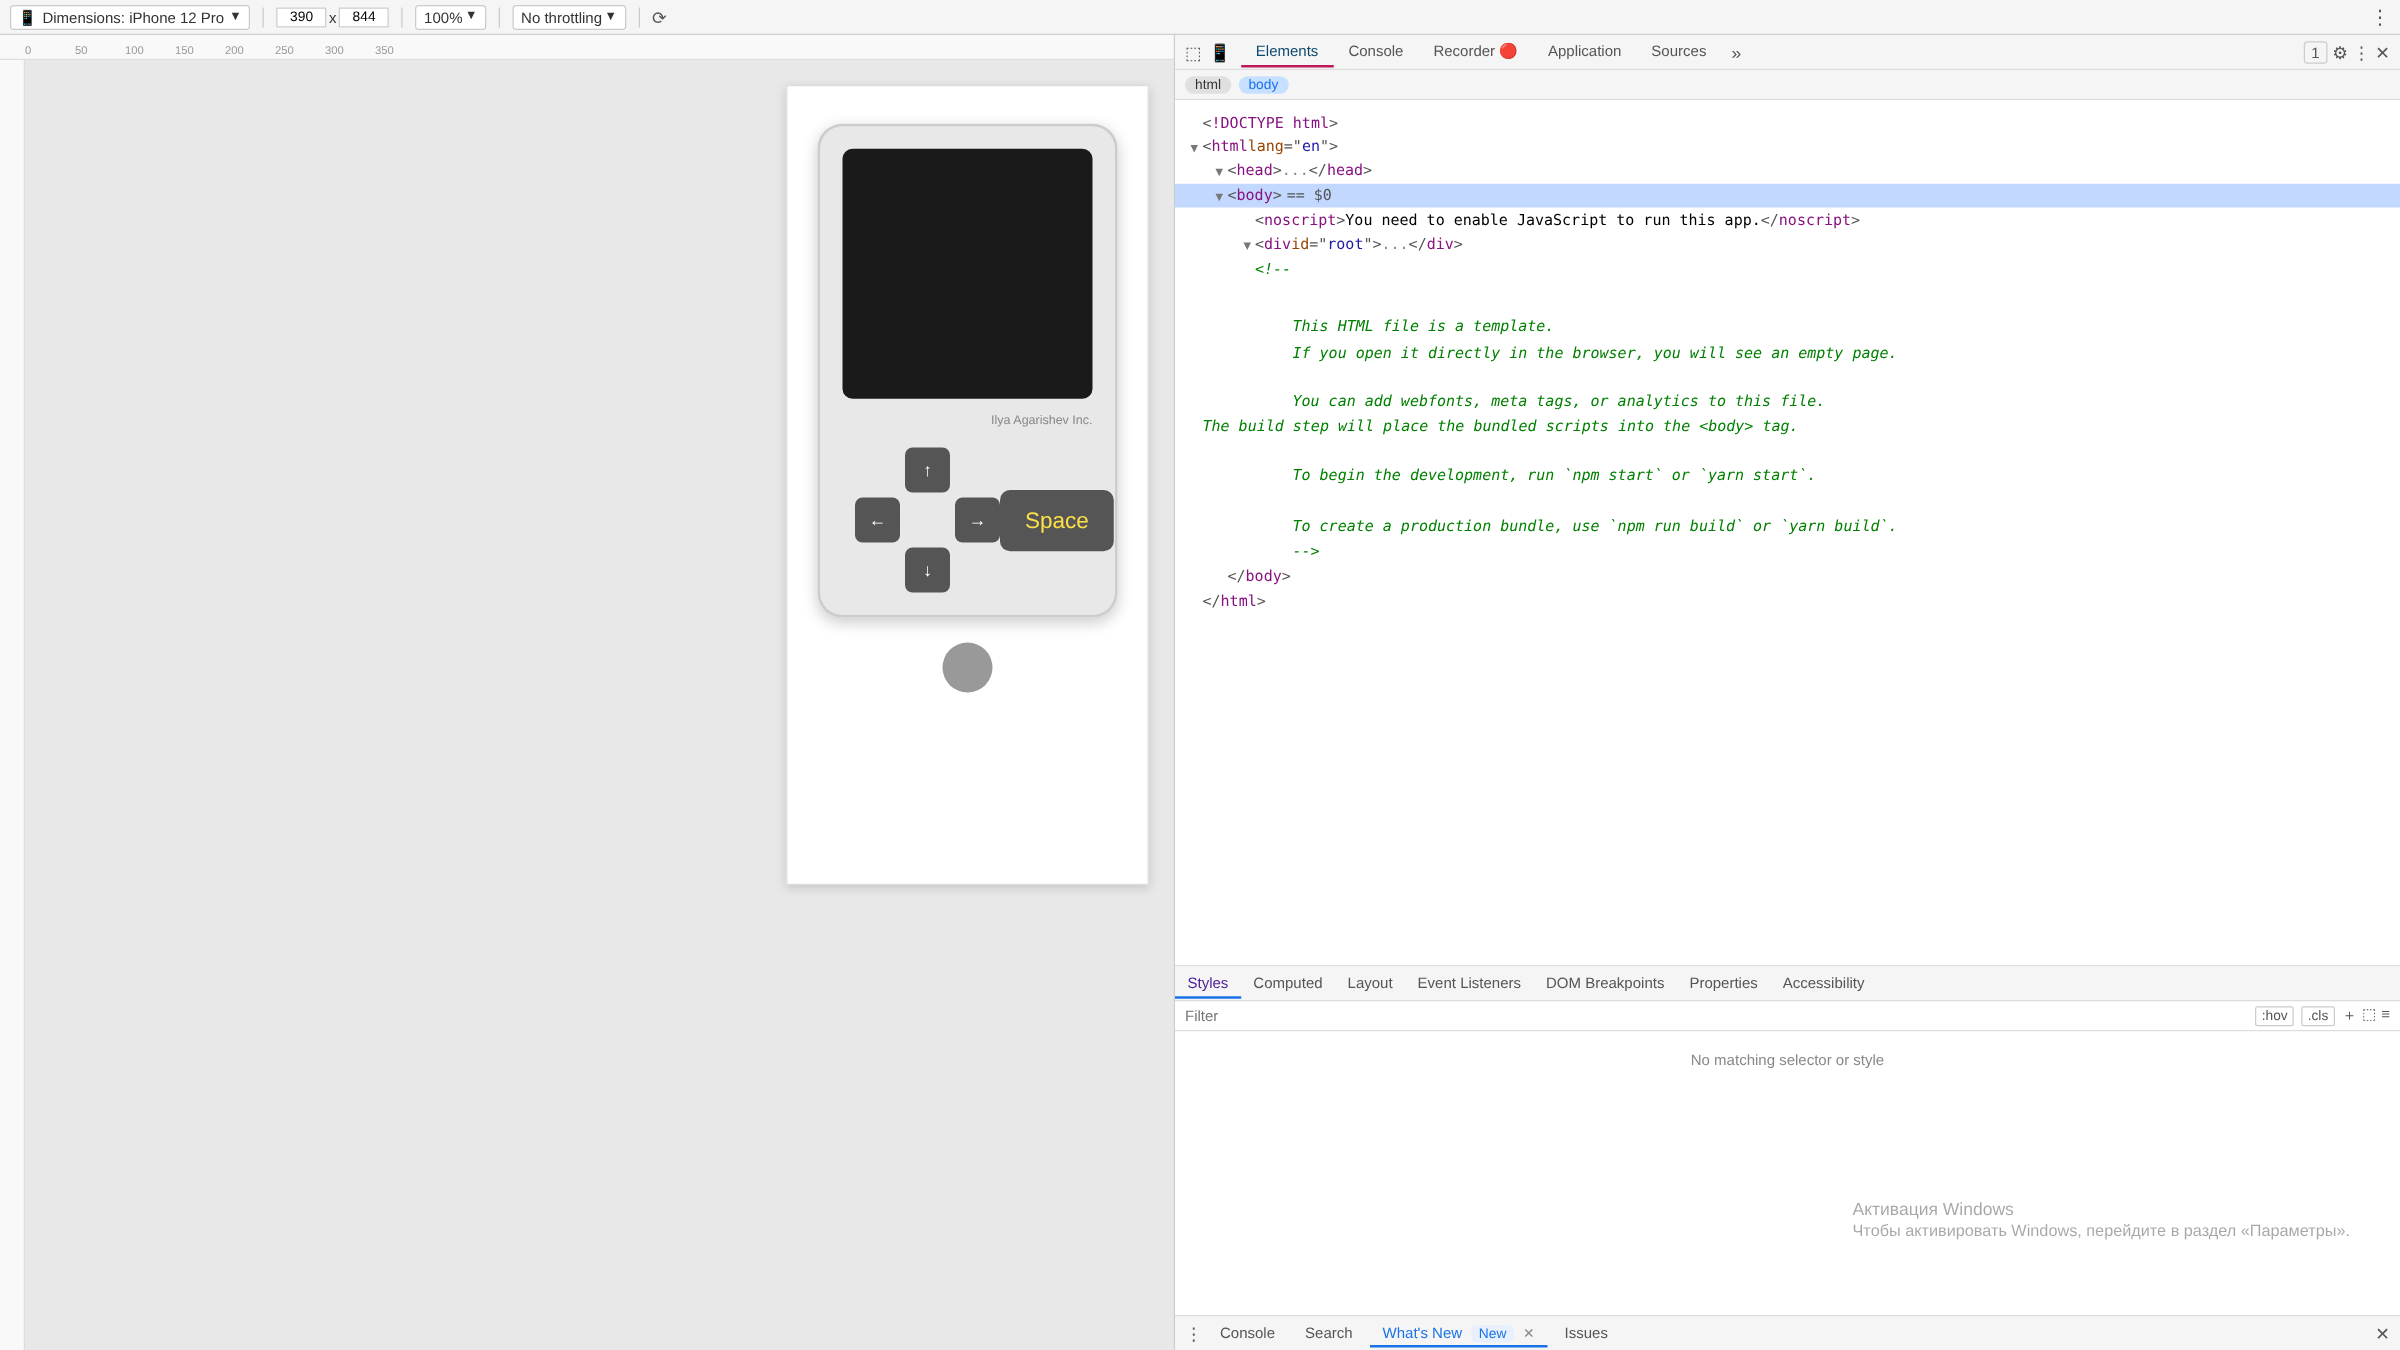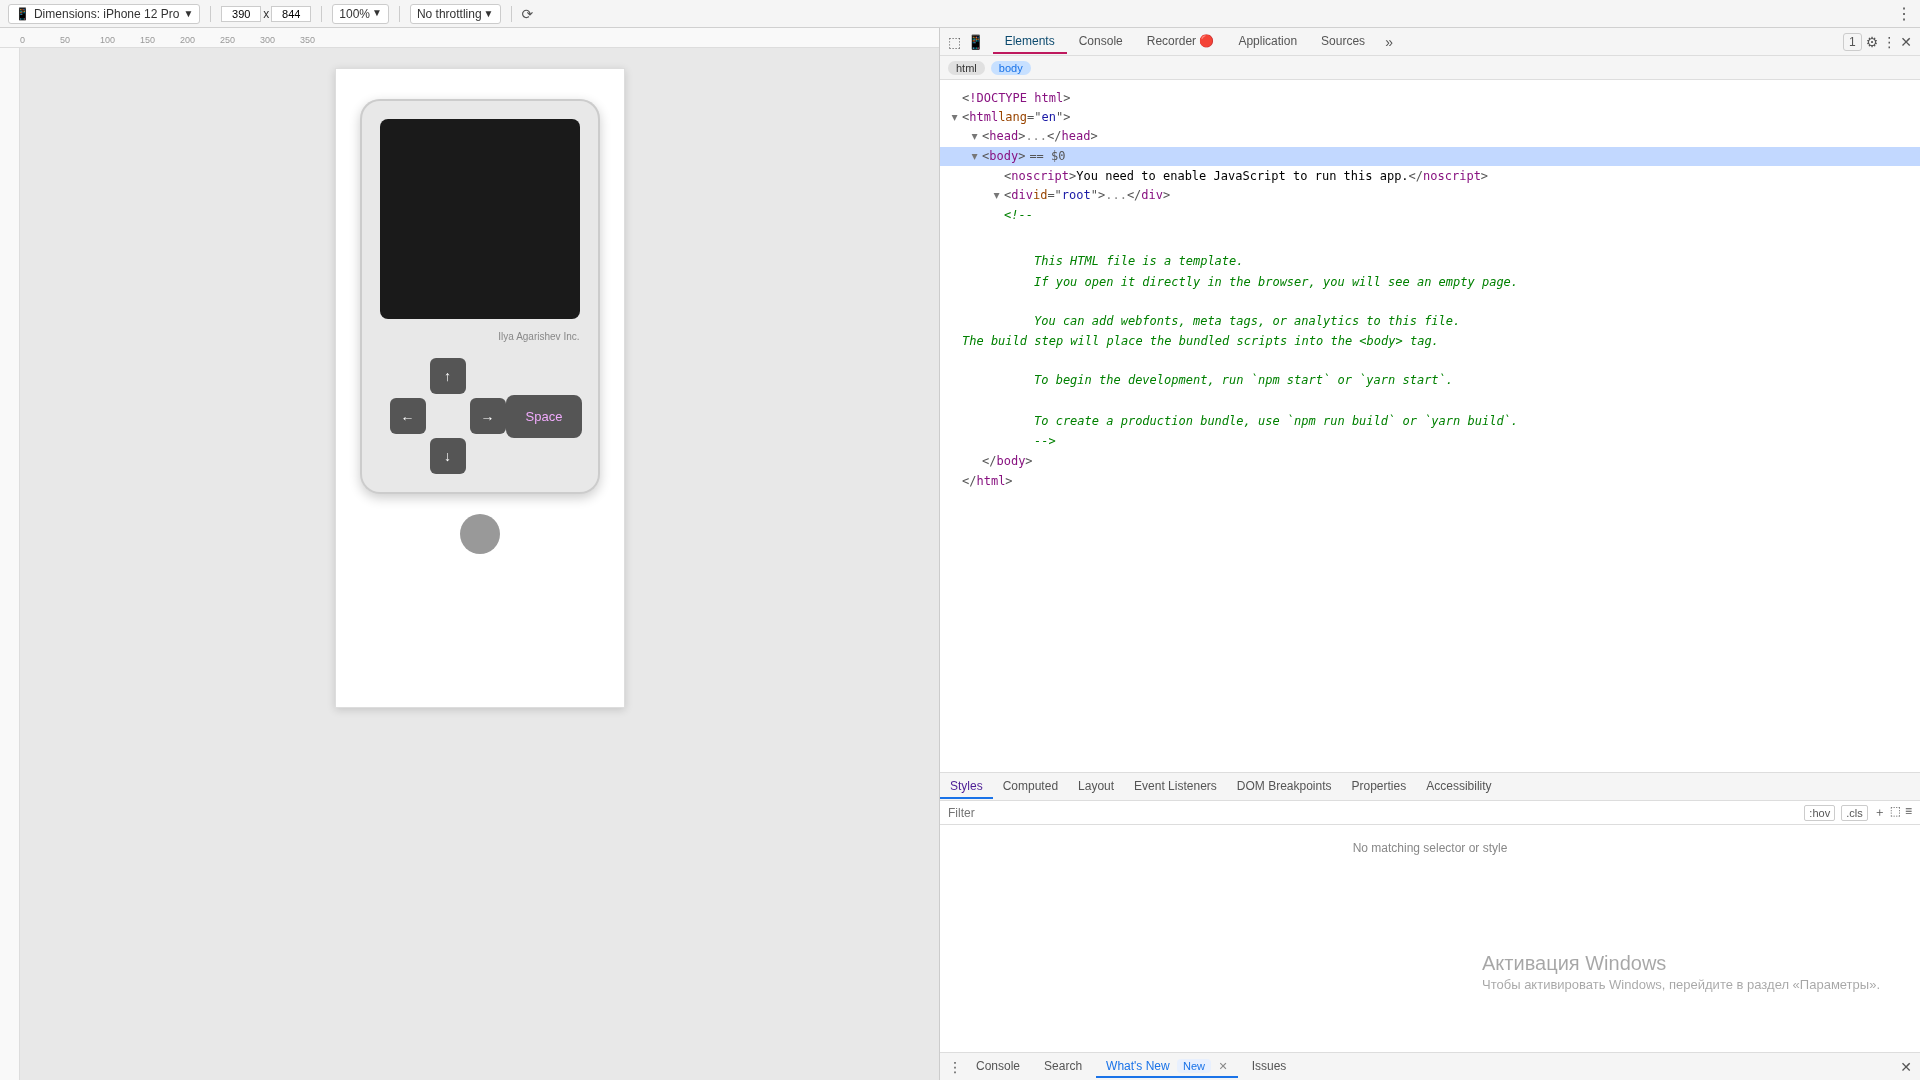--- a/index.html
+++ b/index.html
@@ -105,21 +105,21 @@
     .ruler-v {
       width: 20px;
       background: #f9f9f9;
       border-right: 1px solid #ddd;
     }
 
     .viewport-area {
       flex: 1;
       display: flex;
       align-items: flex-start;
-      justify-content: center;
+      justify-content: flex-end;
       padding: 20px;
       overflow: auto;
       background: #e8e8e8;
     }
 
     
     .phone-frame-container {
       width: 290px;
       background: white;
       border: 1px solid #ddd;
@@ -179,22 +179,22 @@
       font-size: 14px;
       color: white;
       cursor: pointer;
     }
 
     .dpad-center { visibility: hidden; }
 
     .space-btn {
       background: #555;
       border-radius: 8px;
-      color: #f0abfc;
-      font-size: 13px;
+      color: #fde047;
+      font-size: 18px;
       padding: 14px 20px;
       cursor: pointer;
     }
 
     .home-indicator {
       width: 40px;
       height: 40px;
       background: #999;
       border-radius: 50%;
       margin-top: 20px;
@@ -385,21 +385,21 @@
 
     
     .windows-activation {
       position: absolute;
       bottom: 60px;
       right: 40px;
       color: rgba(0,0,0,0.35);
       font-size: 13px;
       text-align: left;
     }
-    .windows-activation .title { font-size: 20px; margin-bottom: 2px; }
+    .windows-activation .title { font-size: 14px; margin-bottom: 2px; }
 
     
     .console-bar {
       height: 28px;
       background: #f5f5f5;
       border-top: 1px solid #ddd;
       display: flex;
       align-items: center;
       padding: 0 8px;
       gap: 4px;

